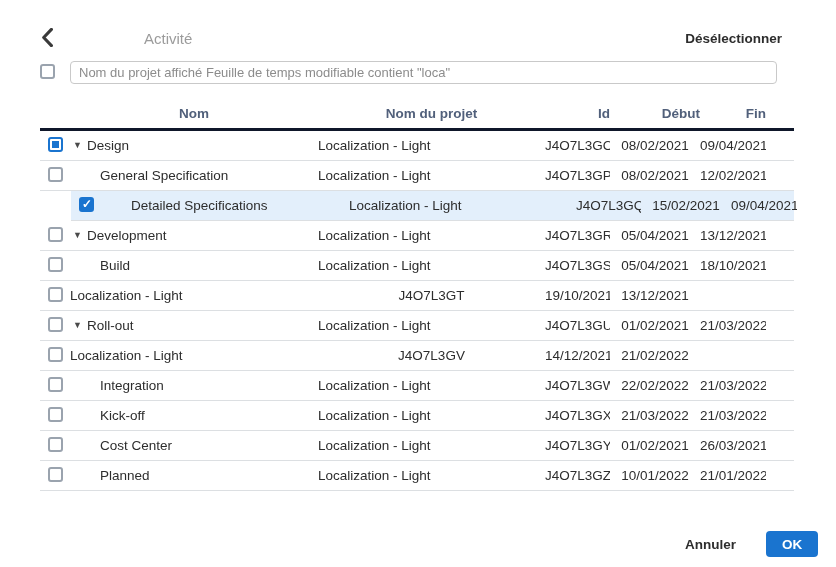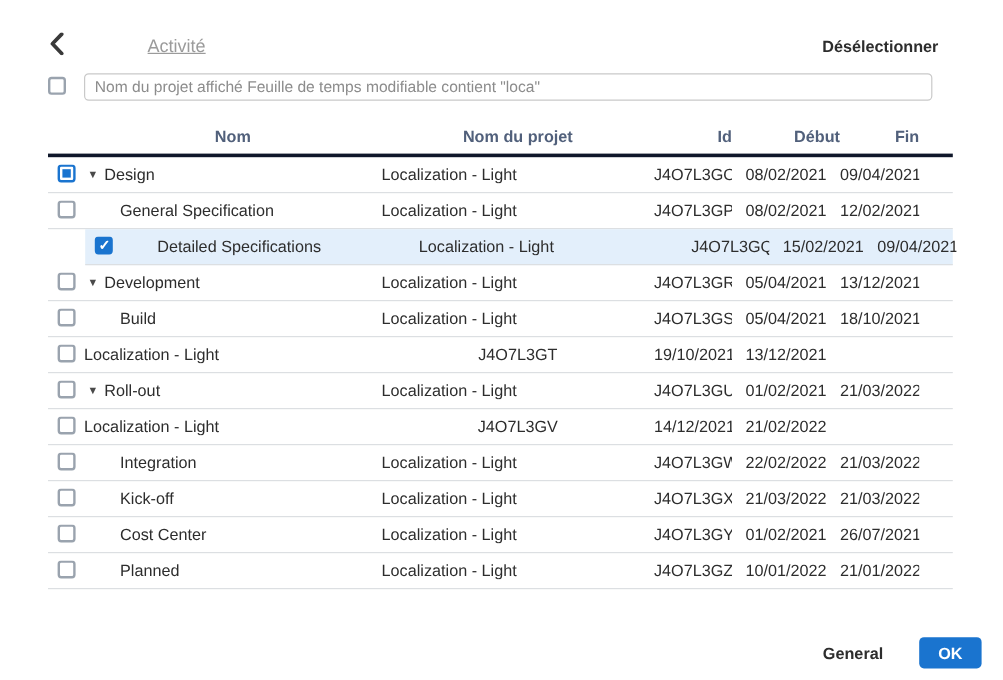--- a/index.html
+++ b/index.html
@@ -5,21 +5,21 @@
   * { box-sizing: border-box; }
   html,body { margin:0; padding:0; }
   body {
     width:836px; height:567px; background:#ffffff; position:relative;
     font-family:"Liberation Sans", sans-serif; overflow:hidden;
   }
 
   
   .back-btn { position:absolute; left:37px; top:28px; width:20px; height:22px;
     display:flex; align-items:center; justify-content:center; cursor:pointer; }
-  .dlg-title { position:absolute; left:123px; top:30px; font-size:15px; color:#9b9b9b;text-decoration:underline; }
+  .dlg-title { position:absolute; left:144px; top:30px; font-size:15px; color:#9b9b9b; }
   .deselect-btn { position:absolute; right:54px; top:31px; font-size:13.5px;
     font-weight:bold; color:#2d2d2d; cursor:pointer; }
 
   
   .select-all { position:absolute; left:40px; top:64px; }
   .filter-input { position:absolute; left:70px; top:61px; width:707px; height:23px;
     border:1px solid #c9c9c9; border-radius:4px; padding:0 8px; font-size:13px;
     color:#8c8c8c; font-family:"Liberation Sans", sans-serif; outline:none; background:#fff; }
 
   
@@ -187,31 +187,31 @@
         <div class="cell r">21/03/2022</div>
       </div>
       <div class="trow">
         <div class="cell"><span class="cb"></span></div>
         <div class="cell name-cell">
           <span class="child-indent">Cost Center</span>
         </div>
         <div class="cell ">Localization - Light</div>
         <div class="cell r">J4O7L3GY</div>
         <div class="cell r">01/02/2021</div>
-        <div class="cell r">26/07/2021</div>
+        <div class="cell r">26/03/2021</div>
       </div>
       <div class="trow">
         <div class="cell"><span class="cb"></span></div>
         <div class="cell name-cell">
           <span class="child-indent">Planned</span>
         </div>
         <div class="cell ">Localization - Light</div>
         <div class="cell r">J4O7L3GZ</div>
         <div class="cell r">10/01/2022</div>
         <div class="cell r">21/01/2022</div>
       </div>
     </div>
 </div>
 
 <div class="footer">
-  <div class="cancel-btn">General</div>
+  <div class="cancel-btn">Annuler</div>
   <button class="ok-btn">OK</button>
 </div>
 
 </body></html>

